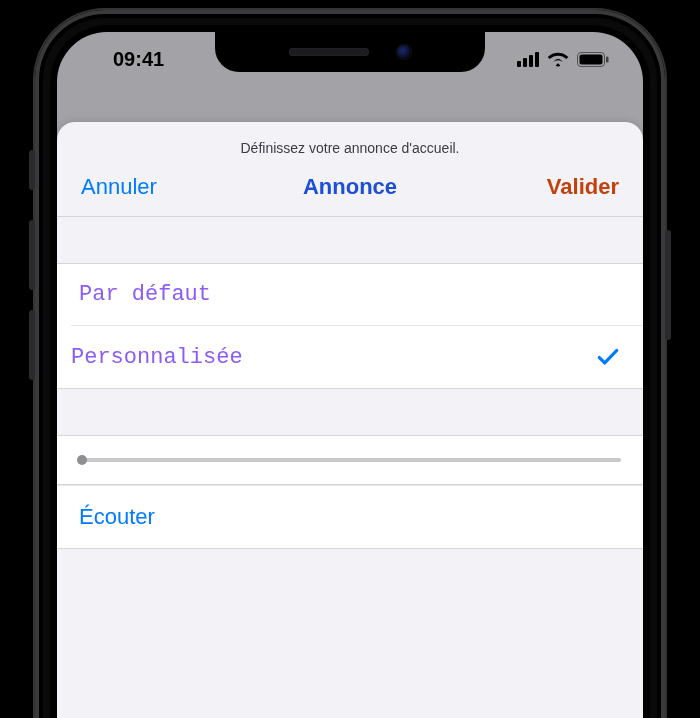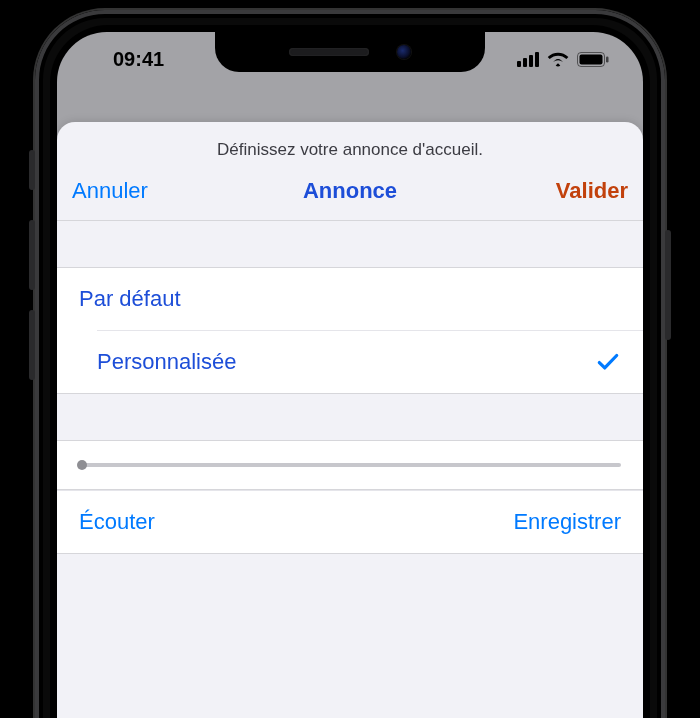--- a/index.html
+++ b/index.html
@@ -104,31 +104,31 @@
       background: #f2f2f7;
       border-top-left-radius: 18px;
       border-top-right-radius: 18px;
       box-shadow: 0 -1px 8px rgba(0,0,0,0.12);
       display: flex;
       flex-direction: column;
     }
 
     .sheet-prompt {
       text-align: center;
-      font-size: 17px;
+      font-size: 14px;
       color: #3c3c43;
       padding: 18px 16px 8px;
     }
 
     .nav-bar {
       position: relative;
       display: flex;
       align-items: center;
       justify-content: space-between;
-      padding: 10px 15px 16px;
+      padding: 10px 24px 16px;
       border-bottom: 1px solid #d6d6da;
     }
     .nav-title {
       position: absolute;
       left: 0; right: 0;
       text-align: center;
       font-size: 22px;
       font-weight: 700;
       color: #1d4ed8;
       pointer-events: none;
@@ -150,24 +150,25 @@
       background: #fff;
       border-top: 1px solid #d6d6da;
       border-bottom: 1px solid #d6d6da;
     }
     .cell {
       display: flex;
       align-items: center;
       justify-content: space-between;
       padding: 18px 22px;
       font-size: 22px;
-      color: #1d4ed8;
+      color: #8b5cf6;
       cursor: pointer;
-    }
-    .cell + .cell { border-top: 1px solid #e5e5ea; margin-left: 40px; padding-left: 0; }
+      font-family: Liberation Mono, monospace;
+    }
+    .cell + .cell { border-top: 1px solid #e5e5ea; margin-left: 14px; padding-left: 0; }
     .check { color: #007aff; }
     .check svg { display: block; }
 
     
     .slider-group {
       background: #fff;
       border-top: 1px solid #d6d6da;
       border-bottom: 1px solid #d6d6da;
       padding: 22px 22px 22px;
     }
@@ -278,20 +279,19 @@
         <div class="group-gap"></div>
 
         <div class="slider-group">
           <div class="track">
             <div class="thumb"></div>
           </div>
         </div>
 
         <div class="actions">
           <button class="action-btn">Écouter</button>
-          <button class="action-btn">Enregistrer</button>
         </div>
 
       </div>
 
     </div>
   </div>
 </div>
 
 </body></html>

